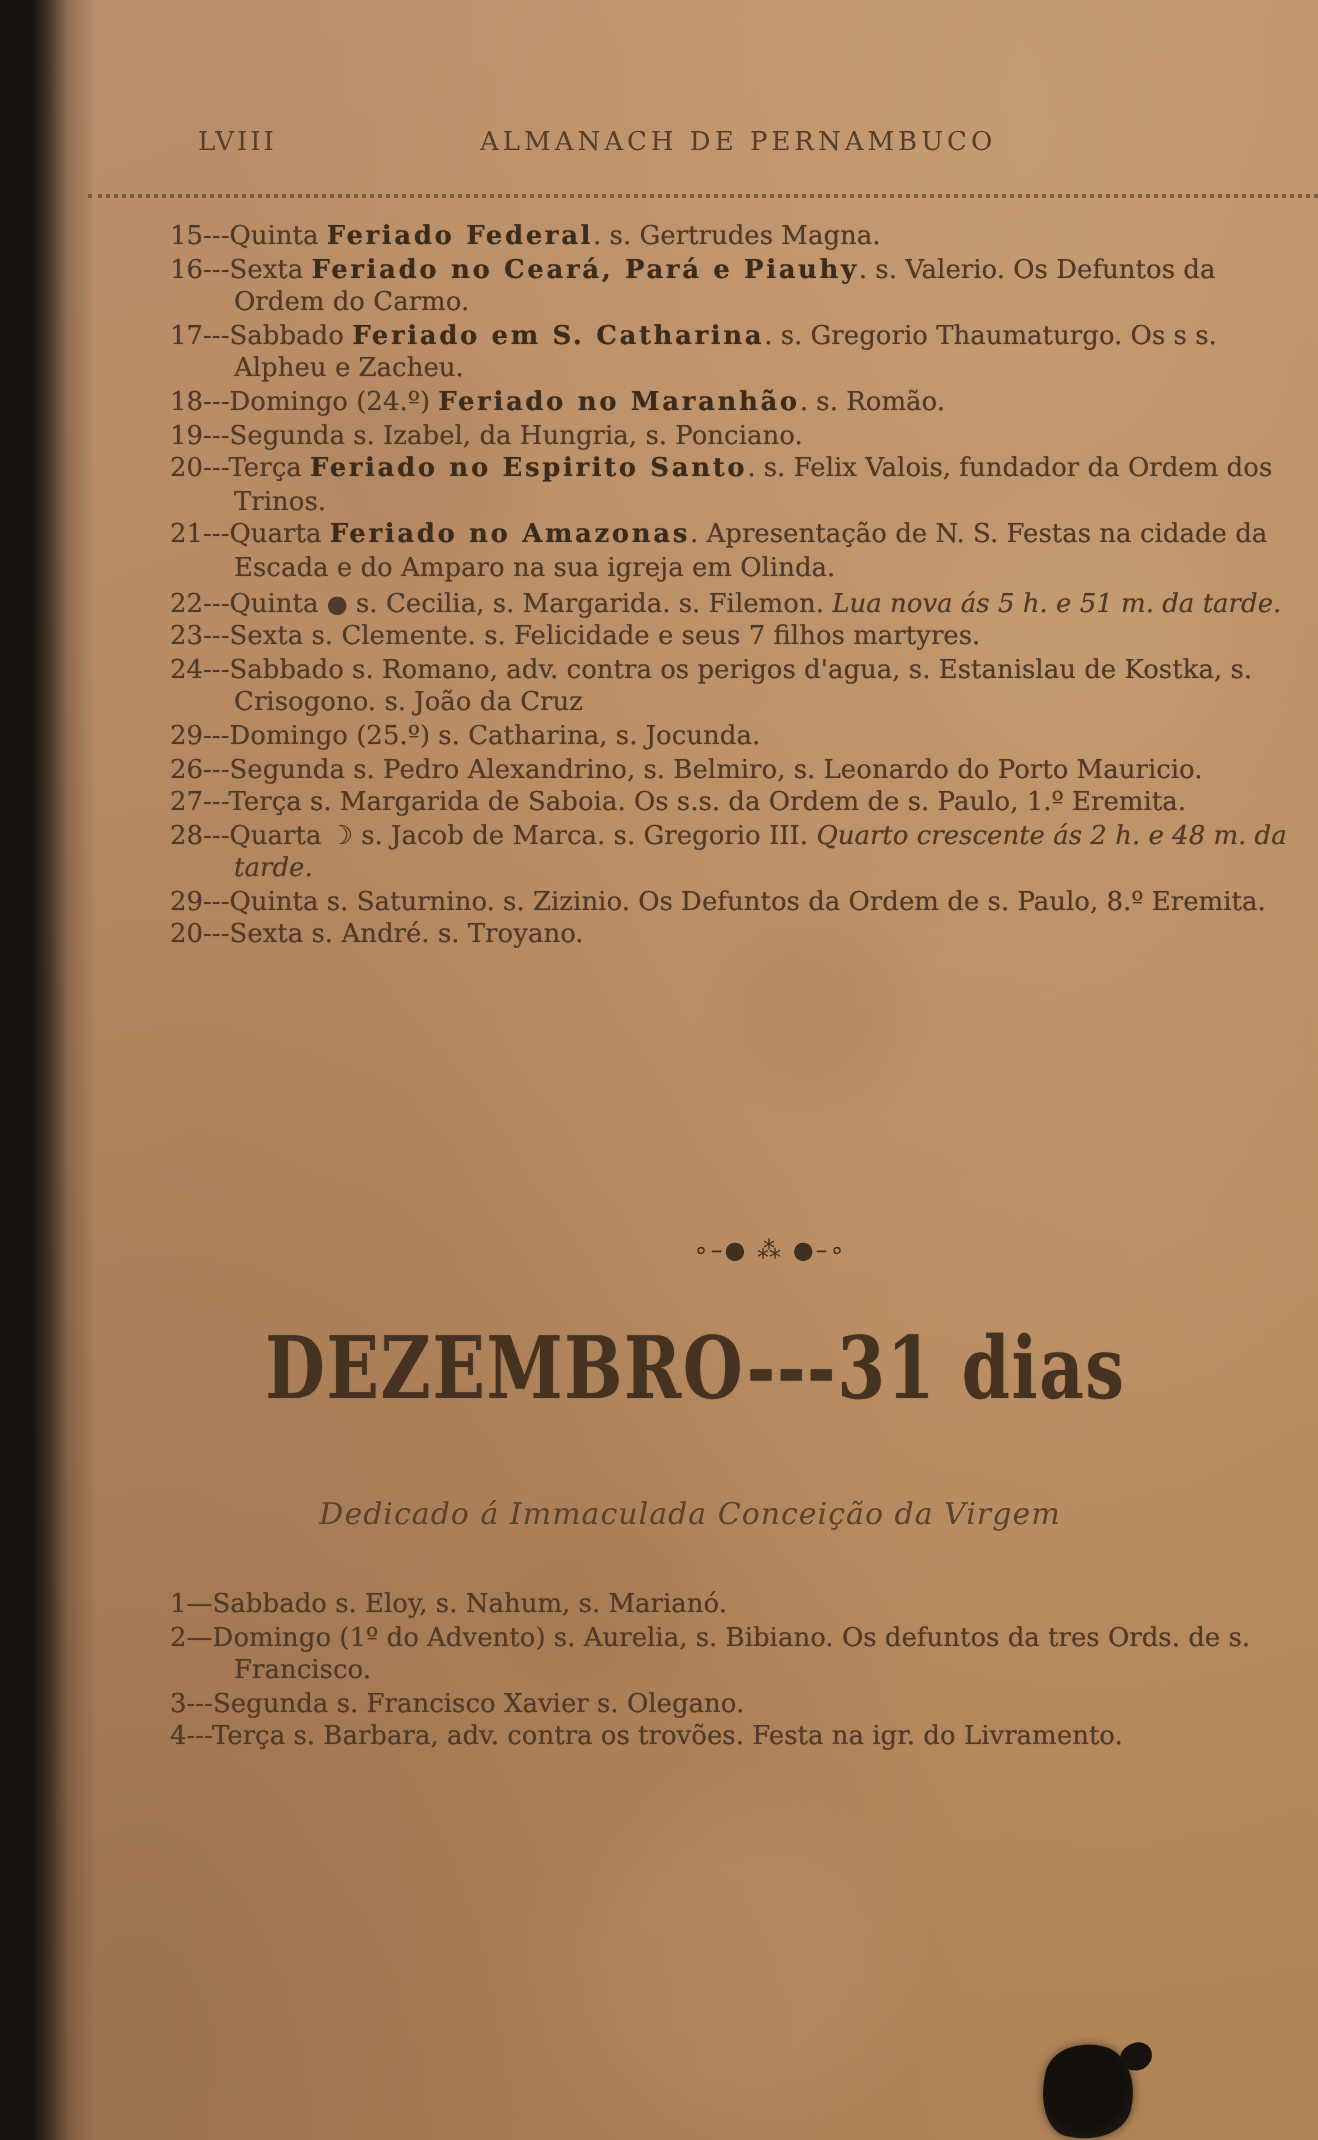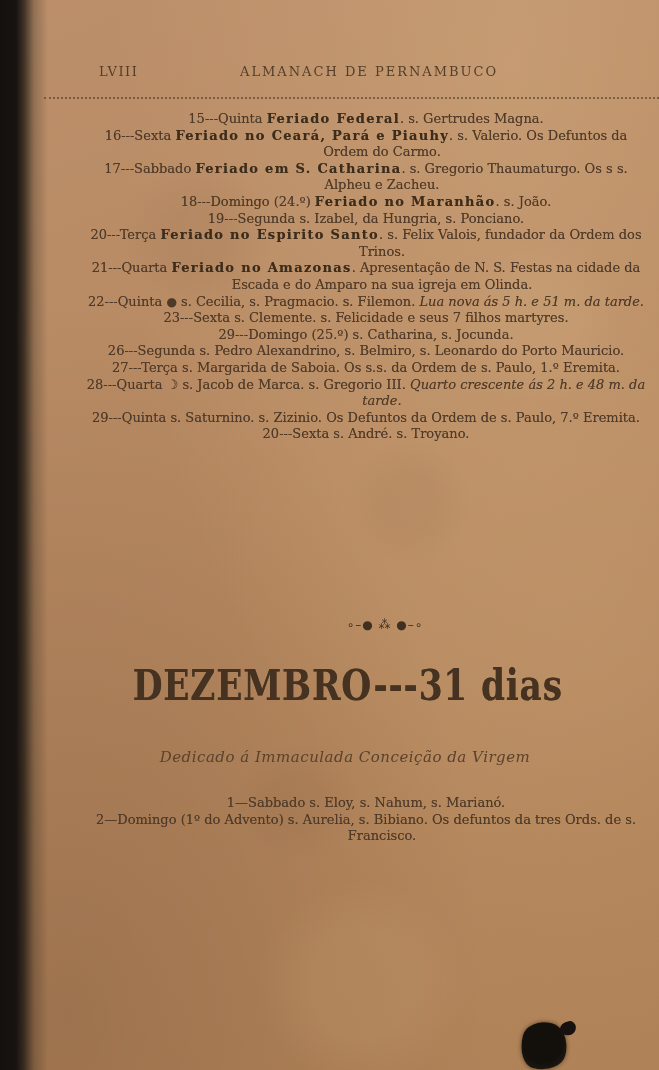--- a/index.html
+++ b/index.html
@@ -35,21 +35,21 @@
 
   .list{position:absolute;left:85px;width:562px;font-size:13px;line-height:16.6px;}
   .list-nov{top:111px;}
   .list-dec{top:795px;}
   .entry{padding-left:32px;text-indent:-32px;margin:0;}
   .seg-plain{}
   .seg-bold{font-weight:700;letter-spacing:1.3px;color:#3c2c1b;}
   .seg-italic{font-style:italic;}
   .seg-moon-new{font-family:"DejaVu Sans",sans-serif;font-size:12px;}
   .seg-moon-quarter{font-family:"DejaVu Sans",sans-serif;font-size:13px;}
-  .entry, .seg-plain{text-shadow:0 0 0.5px rgba(70,50,30,0.55);text-align:center;}
+  .entry, .seg-plain{text-shadow:0 0 0.5px rgba(70,50,30,0.55);}
 
   .divider{position:absolute;top:618px;left:325px;width:120px;text-align:center;
     font-family:"DejaVu Sans",sans-serif;font-size:12px;letter-spacing:1px;color:#40301f;}
 
   .dec-heading{position:absolute;top:660px;left:0;width:690px;text-align:center;
     font-size:43px;font-weight:700;color:#463221;letter-spacing:1px;
     transform:scaleX(0.80);transform-origin:52% 50%;white-space:nowrap;
     text-shadow:0 0 0.6px rgba(60,44,27,0.6);}
   .dec-dedication{position:absolute;top:748px;left:0;width:690px;text-align:center;
     font-style:italic;font-size:15px;color:#5a422d;letter-spacing:0.5px;}
@@ -77,40 +77,43 @@
   <div class="header">
     <span class="page-number">LVIII</span>
     <span class="header-title">ALMANACH DE PERNAMBUCO</span>
   </div>
   <div class="header-rule"></div>
 
   <div class="list list-nov">
       <div class="entry"><span class="seg-plain">15---Quinta </span><span class="seg-bold">Feriado Federal</span><span class="seg-plain">. s. Gertrudes Magna.</span></div>
       <div class="entry"><span class="seg-plain">16---Sexta </span><span class="seg-bold">Feriado no Ceará, Pará e Piauhy</span><span class="seg-plain">. s. Valerio. Os Defuntos da Ordem do Carmo.</span></div>
       <div class="entry"><span class="seg-plain">17---Sabbado </span><span class="seg-bold">Feriado em S. Catharina</span><span class="seg-plain">. s. Gregorio Thaumaturgo. Os s s. Alpheu e Zacheu.</span></div>
-      <div class="entry"><span class="seg-plain">18---Domingo (24.º) </span><span class="seg-bold">Feriado no Maranhão</span><span class="seg-plain">. s. João.</span></div>
+      <div class="entry"><span class="seg-plain">18---Domingo (24.º) </span><span class="seg-bold">Feriado no Maranhão</span><span class="seg-plain">. s. Romão.</span></div>
       <div class="entry"><span class="seg-plain">19---Segunda s. Izabel, da Hungria, s. Ponciano.</span></div>
       <div class="entry"><span class="seg-plain">20---Terça </span><span class="seg-bold">Feriado no Espirito Santo</span><span class="seg-plain">. s. Felix Valois, fundador da Ordem dos Trinos.</span></div>
       <div class="entry"><span class="seg-plain">21---Quarta </span><span class="seg-bold">Feriado no Amazonas</span><span class="seg-plain">. Apresentação de N. S. Festas na cidade da Escada e do Amparo na sua igreja em Olinda.</span></div>
-      <div class="entry"><span class="seg-plain">22---Quinta </span><span class="seg-moon-new">●</span><span class="seg-plain"> s. Cecilia, s. Pragmacio. s. Filemon. </span><span class="seg-italic">Lua nova ás 5 h. e 51 m. da tarde.</span></div>
+      <div class="entry"><span class="seg-plain">22---Quinta </span><span class="seg-moon-new">●</span><span class="seg-plain"> s. Cecilia, s. Margarida. s. Filemon. </span><span class="seg-italic">Lua nova ás 5 h. e 51 m. da tarde.</span></div>
       <div class="entry"><span class="seg-plain">23---Sexta s. Clemente. s. Felicidade e seus 7 filhos martyres.</span></div>
+      <div class="entry"><span class="seg-plain">24---Sabbado s. Romano, adv. contra os perigos d'agua, s. Estanislau de Kostka, s. Crisogono. s. João da Cruz</span></div>
       <div class="entry"><span class="seg-plain">29---Domingo (25.º) s. Catharina, s. Jocunda.</span></div>
       <div class="entry"><span class="seg-plain">26---Segunda s. Pedro Alexandrino, s. Belmiro, s. Leonardo do Porto Mauricio.</span></div>
       <div class="entry"><span class="seg-plain">27---Terça s. Margarida de Saboia. Os s.s. da Ordem de s. Paulo, 1.º Eremita.</span></div>
       <div class="entry"><span class="seg-plain">28---Quarta </span><span class="seg-moon-quarter">☽</span><span class="seg-plain"> s. Jacob de Marca. s. Gregorio III. </span><span class="seg-italic">Quarto crescente ás 2 h. e 48 m. da tarde.</span></div>
-      <div class="entry"><span class="seg-plain">29---Quinta s. Saturnino. s. Zizinio. Os Defuntos da Ordem de s. Paulo, 7.º Eremita.</span></div>
+      <div class="entry"><span class="seg-plain">29---Quinta s. Saturnino. s. Zizinio. Os Defuntos da Ordem de s. Paulo, 8.º Eremita.</span></div>
       <div class="entry"><span class="seg-plain">20---Sexta s. André. s. Troyano.</span></div>
     </div>
 
   <div class="divider">∘–● ⁂ ●–∘</div>
 
   <div class="dec-heading">DEZEMBRO---31 dias</div>
 
   <div class="dec-dedication">Dedicado á Immaculada Conceição da Virgem</div>
 
   <div class="list list-dec">
       <div class="entry"><span class="seg-plain">1—Sabbado s. Eloy, s. Nahum, s. Marianó.</span></div>
       <div class="entry"><span class="seg-plain">2—Domingo (1º do Advento) s. Aurelia, s. Bibiano. Os defuntos da tres Ords. de s. Francisco.</span></div>
+      <div class="entry"><span class="seg-plain">3---Segunda s. Francisco Xavier s. Olegano.</span></div>
+      <div class="entry"><span class="seg-plain">4---Terça s. Barbara, adv. contra os trovões. Festa na igr. do Livramento.</span></div>
     </div>
 
   <div class="ink-blob"></div>
 
 </div>
 
 </body></html>

